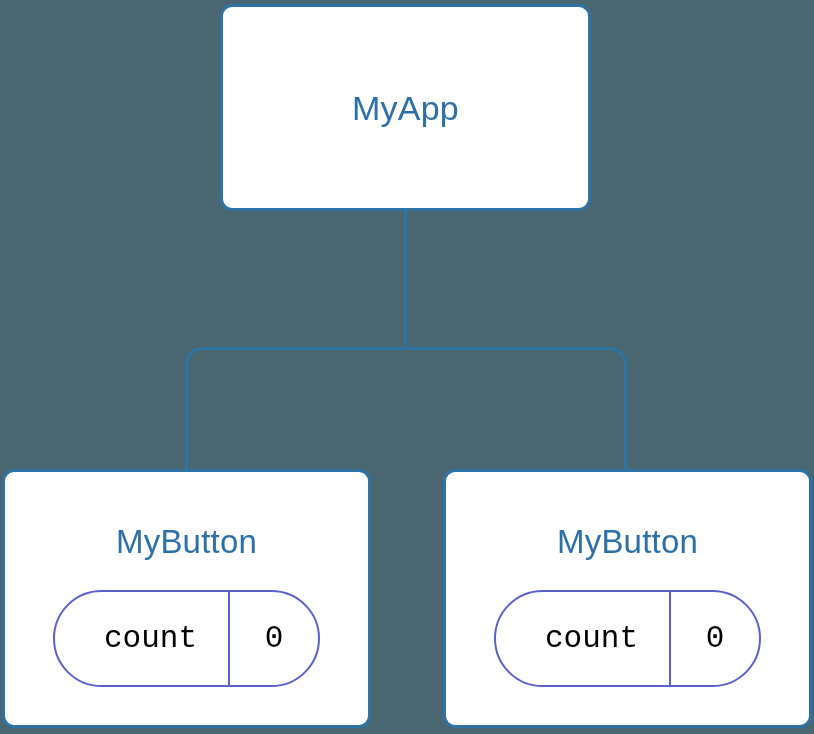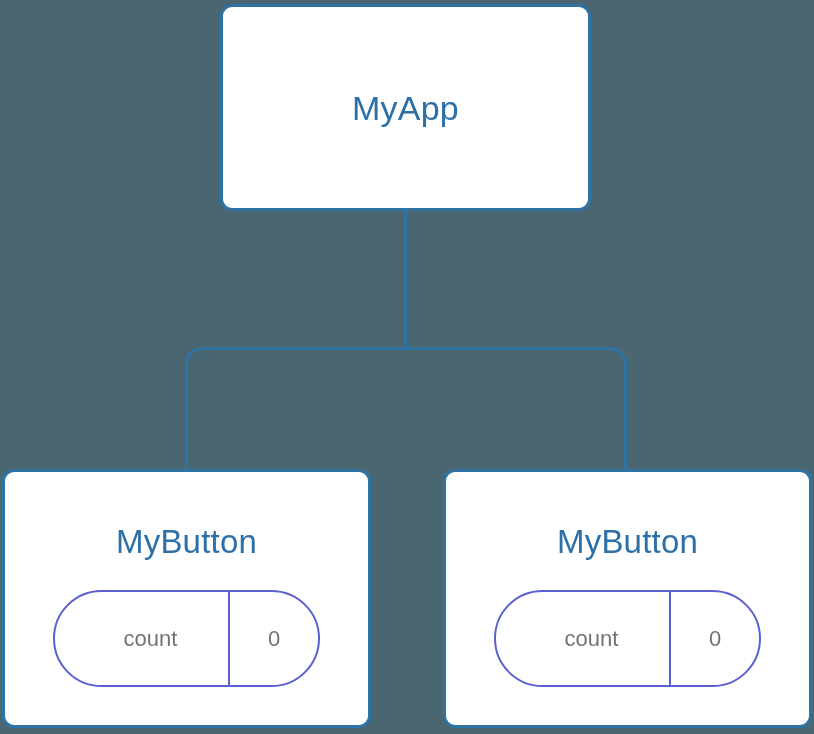--- a/index.html
+++ b/index.html
@@ -74,25 +74,26 @@
     border-radius: 49px;
     box-sizing: border-box;
     overflow: hidden;
     background: #ffffff;
   }
   .prop-key,
   .prop-val {
     display: flex;
     align-items: center;
     justify-content: center;
-    color: #737373;
-    font-size: 22px;
+    color: #000000;
+    font-size: 31px;
     line-height: 1;
     white-space: nowrap;
     box-sizing: border-box;
+    font-family: Liberation Mono, monospace;
   }
   .prop-key {
     width: 173px;
     padding-left: 18px;
   }
   .prop-val {
     width: 90px;
     border-left: 2px solid #5b60d0;
   }
 </style>

